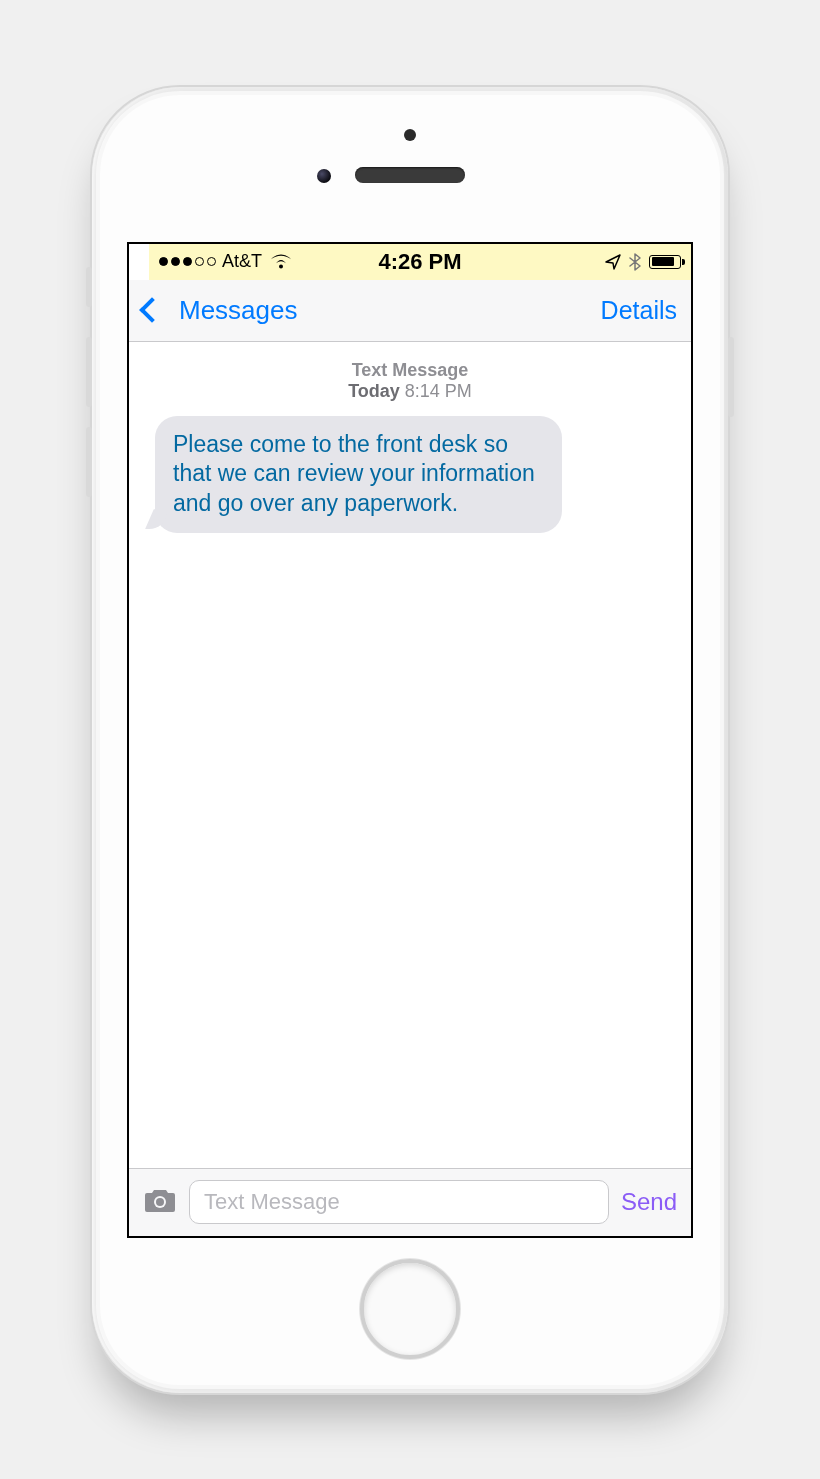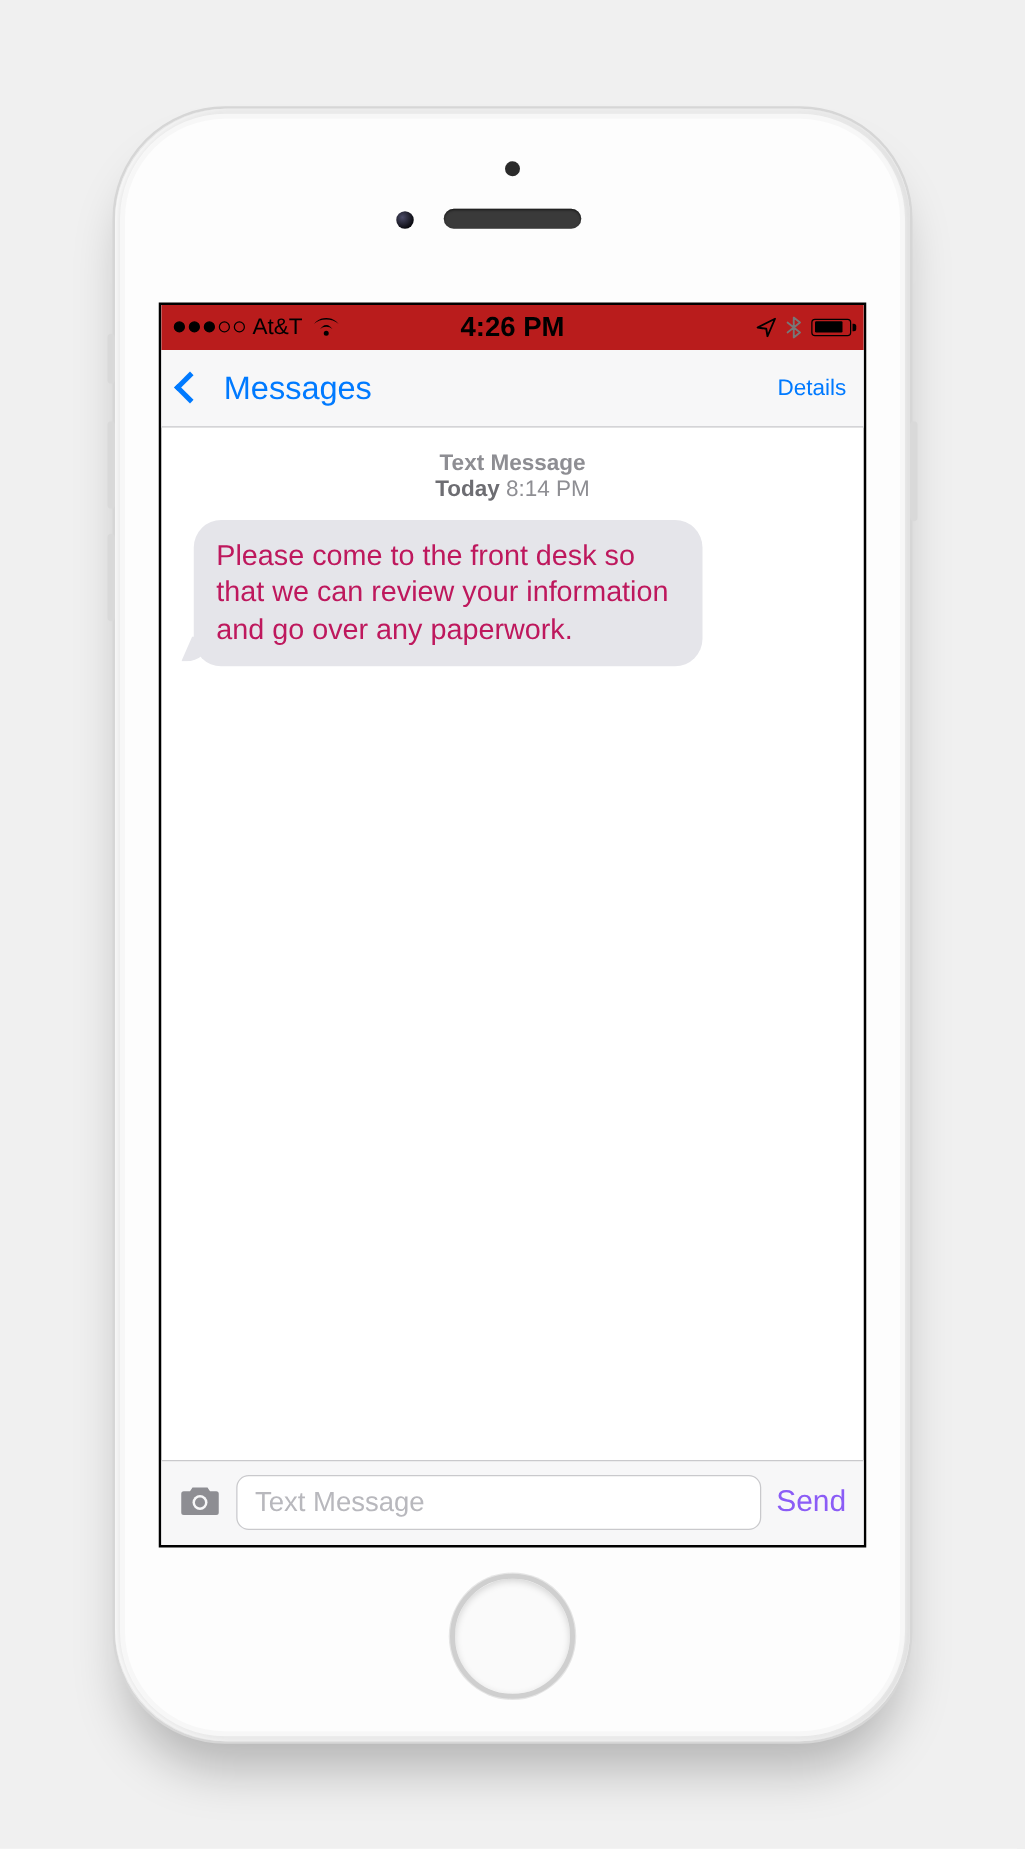--- a/index.html
+++ b/index.html
@@ -75,26 +75,27 @@
     top:155px; bottom:155px; left:35px; right:35px;
     background:#fff;
     border:2px solid #000;
     display:flex; flex-direction:column;
     overflow:hidden;
   }
 
   
   .status-bar {
     height:36px;
-    background:#b91c1c;
+    background:#fef9c3;
     display:flex; align-items:center;
     padding:0 10px;
     font-size:18px;
     color:#000;
     position:relative;
+    margin-left:20px;
   }
   .signal-dots { display:flex; gap:3px; align-items:center; margin-right:6px; }
   .dot { width:9px; height:9px; border-radius:50%; border:1.5px solid #000; }
   .dot.filled { background:#000; }
   .carrier { font-size:18px; margin-right:8px; }
   .wifi-icon svg, .loc-icon svg, .bt-icon svg { display:block; }
   .status-time {
     position:absolute; left:0; right:0; text-align:center;
     font-size:22px; font-weight:700; pointer-events:none;
   }
@@ -118,36 +119,36 @@
     padding:0 14px;
     position:relative;
   }
   .back { display:flex; align-items:center; color:#007aff; font-size:26px; gap:14px; }
   .chevron-left {
     width:18px; height:18px;
     border-left:4px solid #007aff; border-bottom:4px solid #007aff;
     transform:rotate(45deg);
     margin-right:4px;
   }
-  .details { margin-left:auto; color:#007aff; font-size:18px; }
+  .details { margin-left:auto; color:#007aff; font-size:25px; }
 
   
   .conversation {
     flex:1; overflow:auto;
     padding:18px 20px;
   }
   .thread-header { text-align:center; margin-bottom:14px; }
   .thread-type { color:#8e8e93; font-size:18px; font-weight:600; }
   .thread-time { color:#8e8e93; font-size:18px; }
   .thread-time .day { color:#6d6d72; font-weight:700; }
 
   .bubble-in {
     position:relative;
     background:#e5e5ea;
-    color:#be185d;
+    color:#0369a1;
     font-size:23px;
     line-height:1.3;
     padding:14px 18px;
     border-radius:22px;
     max-width:78%;
     margin-left:6px;
   }
   .bubble-in::before {
     content:"";
     position:absolute;

